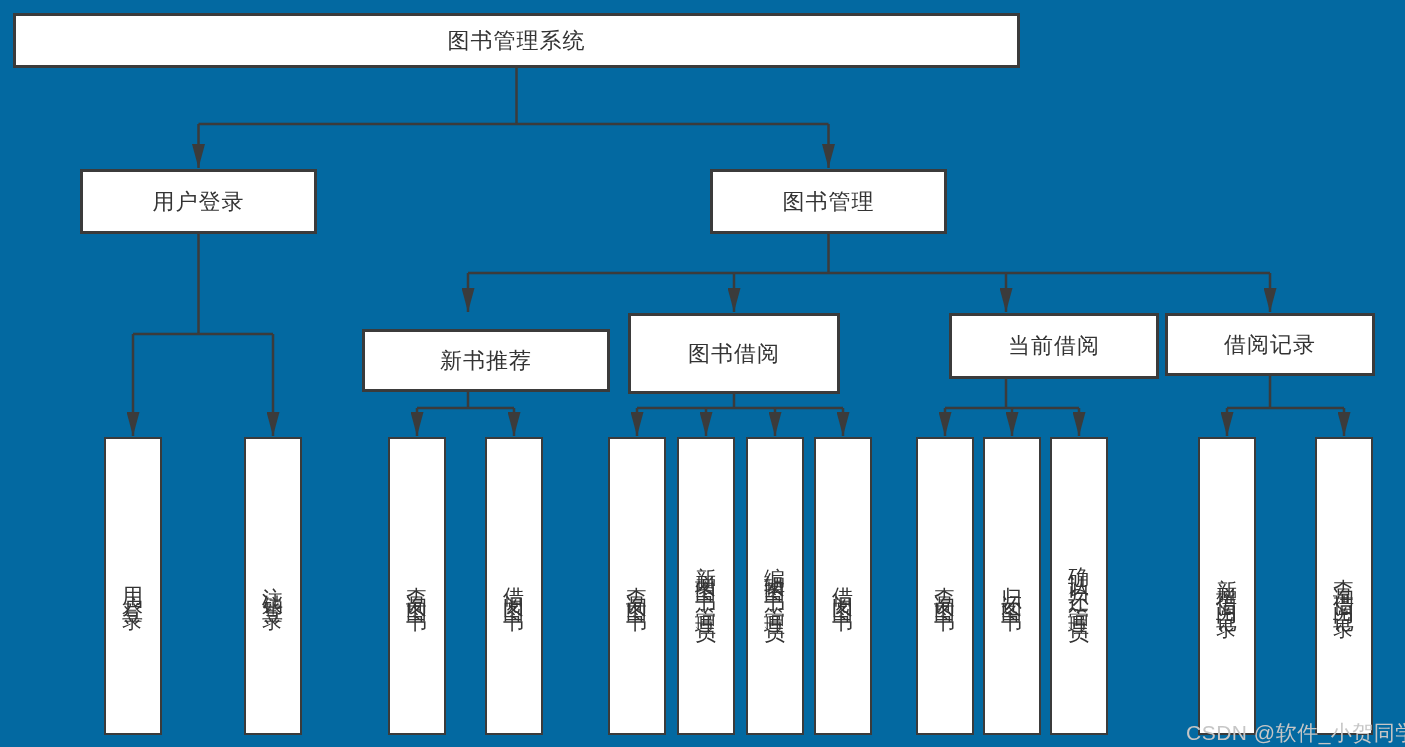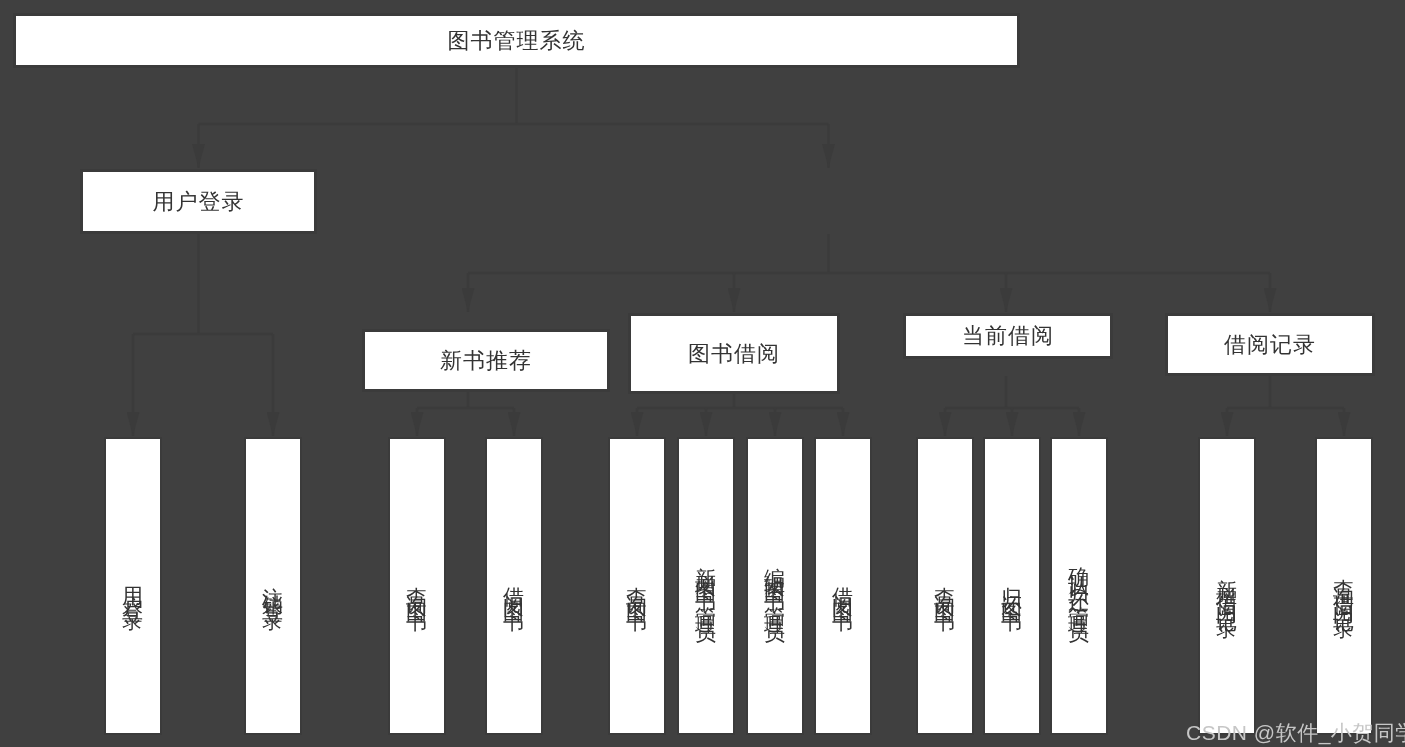--- a/index.html
+++ b/index.html
@@ -1,20 +1,20 @@
 <!DOCTYPE html>
 <html><head>
 <meta charset="utf-8">
 <style>
   html, body { margin: 0; padding: 0; background: #ffffff; }
   #canvas {
     position: relative;
     width: 1405px;
     height: 747px;
-    background: #404040;
+    background: #0369a1;
     overflow: hidden;
     font-family: "Liberation Sans", "DejaVu Sans", sans-serif;
   }
   #connectors {
     position: absolute;
     left: 0; top: 0;
     width: 1405px; height: 747px;
     z-index: 1;
   }
   .node {
@@ -109,28 +109,31 @@
     </g>
   </svg>
 
   <div class="node h" style="left:13px; top:13px; width:1007px; height:55px">
     <span>图书管理系统</span>
   </div>
 
   <div class="node h" style="left:80px; top:169px; width:237px; height:65px">
     <span>用户登录</span>
   </div>
+  <div class="node h" style="left:710px; top:169px; width:237px; height:65px">
+    <span>图书管理</span>
+  </div>
 
   <div class="node h" style="left:362px; top:329px; width:248px; height:63px">
     <span>新书推荐</span>
   </div>
   <div class="node h" style="left:628px; top:313px; width:212px; height:81px">
     <span>图书借阅</span>
   </div>
-  <div class="node h" style="left:903px; top:313px; width:210px; height:46px">
+  <div class="node h" style="left:949px; top:313px; width:210px; height:66px">
     <span>当前借阅</span>
   </div>
   <div class="node h" style="left:1165px; top:313px; width:210px; height:63px">
     <span>借阅记录</span>
   </div>
 
   <div class="node leaf" style="left:104px; top:437px; width:58px; height:298px">
     <span>用户登录</span>
   </div>
   <div class="node leaf" style="left:244px; top:437px; width:58px; height:298px">

